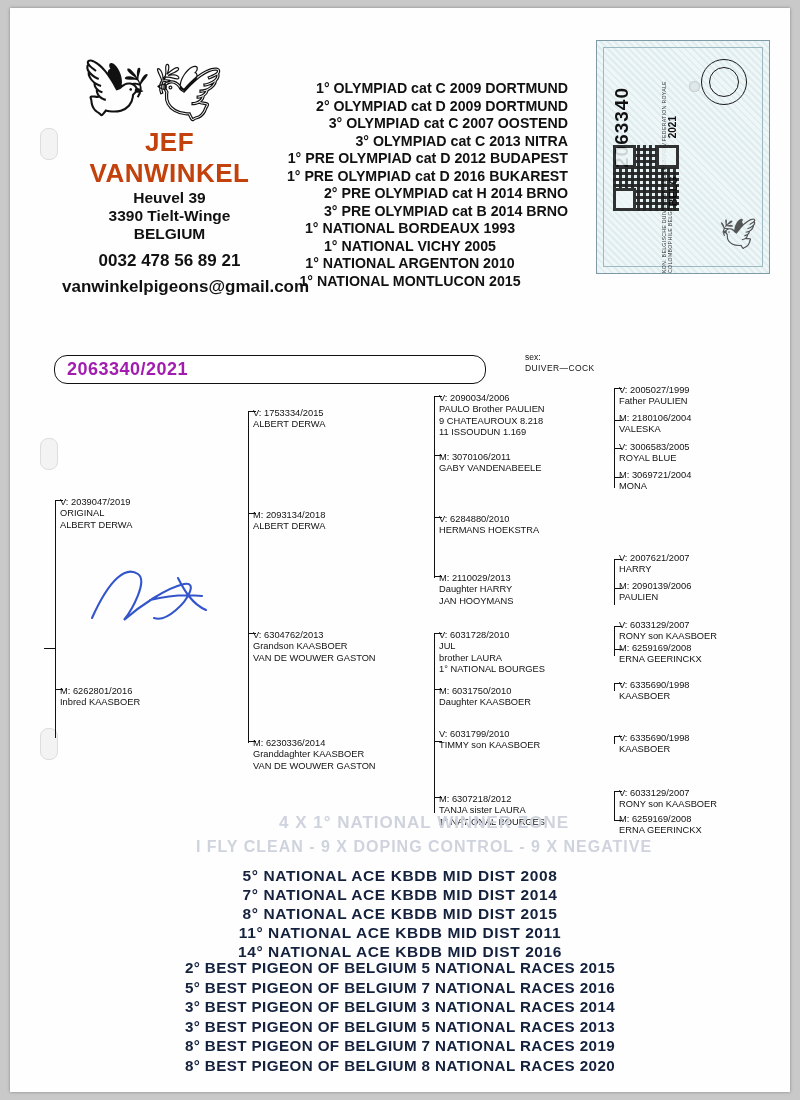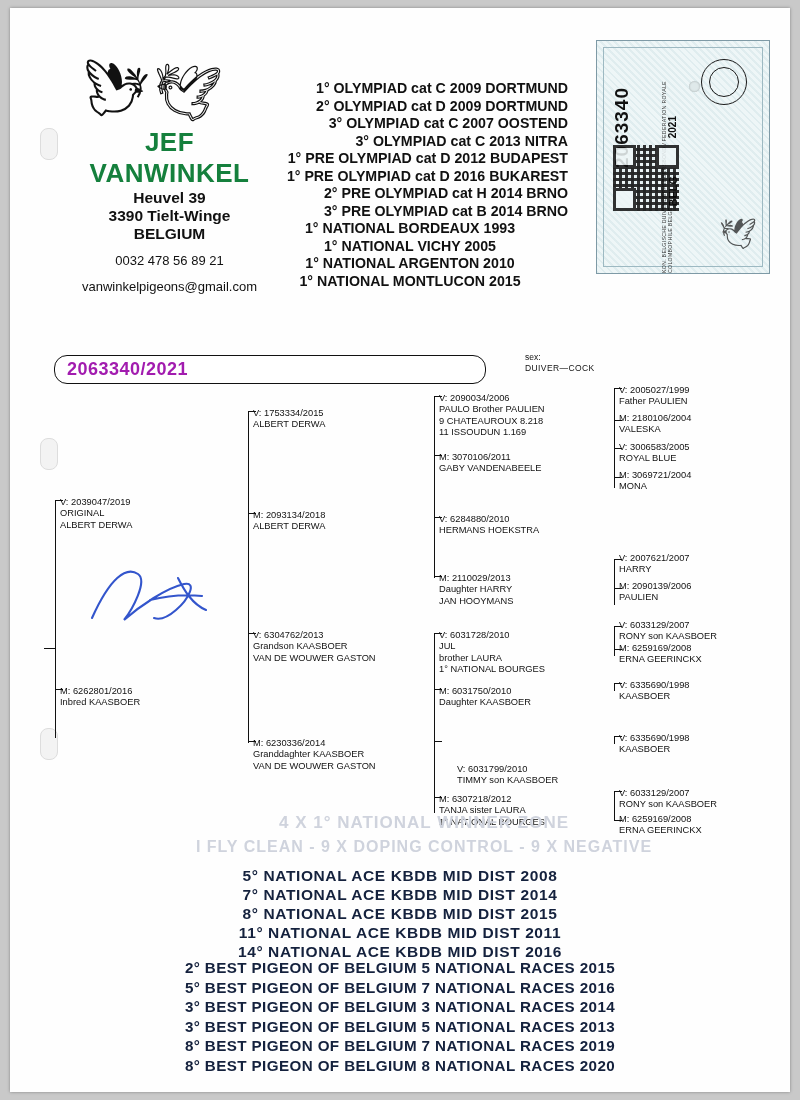--- a/index.html
+++ b/index.html
@@ -15,23 +15,23 @@
     box-shadow:0 0 3px rgba(0,0,0,.35);
   }
   
   #header{position:absolute;left:0;top:0;width:780px;height:320px;}
   #logo-block{position:absolute;left:52px;top:55px;width:215px;text-align:center;}
   .doves{position:relative;height:62px;width:180px;margin:0 auto;}
   .dove{position:absolute;font-size:54px;line-height:54px;}
   .dove.dark{left:0;top:0;color:#111;transform:scaleX(-1) rotate(-8deg);}
   .dove.light{left:72px;top:2px;color:#111;
      -webkit-text-stroke:1.2px #111;color:transparent;transform:rotate(6deg);}
-  #breeder-name{font-weight:bold;font-size:26px;letter-spacing:.5px;color:#15803d;margin-top:2px;}
+  #breeder-name{font-weight:bold;font-size:26px;letter-spacing:.5px;color:#c2410c;margin-top:2px;}
   .addr{font-weight:bold;font-size:15.5px;color:#111;line-height:18px;}
-  .contact{font-weight:normal;font-size:13px;color:#111;line-height:17px;margin-top:9px;}
+  .contact{font-weight:bold;font-size:17px;color:#111;line-height:17px;margin-top:9px;}
   #palmares{position:absolute;left:228px;top:72px;width:330px;}
   #palmares div{font-weight:bold;font-size:14.2px;color:#111;line-height:17.5px;white-space:nowrap;}
   .p-right{text-align:right;}
   .p-centre{text-align:center;}
   .p-ind{padding-left:14px;}
   
   #ring{
     position:absolute;left:586px;top:32px;width:172px;height:232px;
     border:1px solid #7e9aa6;background:#eef6f7;
     background-image:repeating-linear-gradient(45deg,rgba(120,170,180,.12) 0 2px,transparent 2px 5px);
@@ -271,21 +271,21 @@
          <span>6031728/2010</span></div>
     <div>JUL</div>
     <div>brother LAURA</div>
     <div>1° NATIONAL BOURGES</div>
   </div>
   <div class="cell" style="left:429px;top:678px;width:175px;">
     <div><span>M:</span>
          <span>6031750/2010</span></div>
     <div>Daughter KAASBOER</div>
   </div>
-  <div class="cell" style="left:429px;top:756px;width:175px;margin-left:18px;">
+  <div class="cell" style="left:429px;top:721px;width:175px;">
     <div><span>V:</span>
          <span>6031799/2010</span></div>
     <div>TIMMY son KAASBOER</div>
   </div>
   <div class="cell" style="left:429px;top:786px;width:175px;">
     <div><span>M:</span>
          <span>6307218/2012</span></div>
     <div>TANJA  sister LAURA</div>
     <div>1° NATIONAL BOURGES</div>
   </div>

